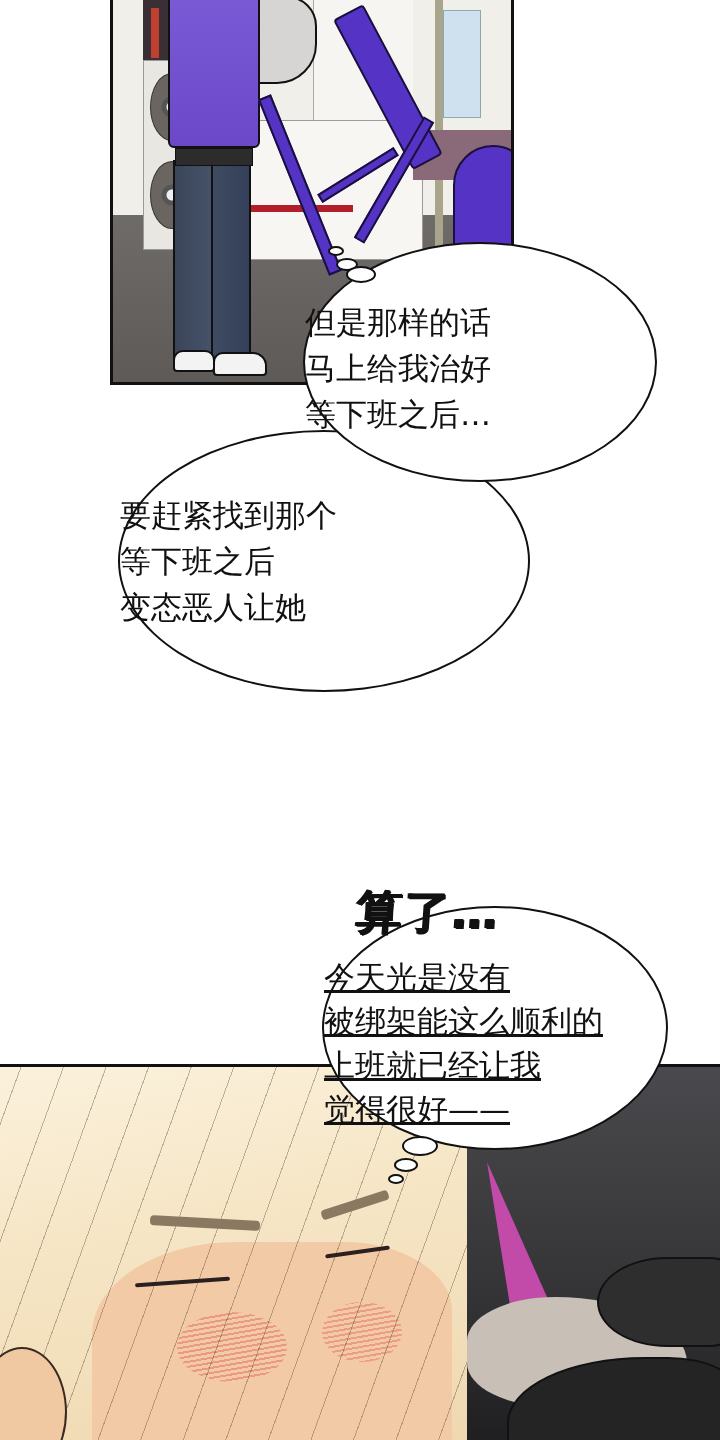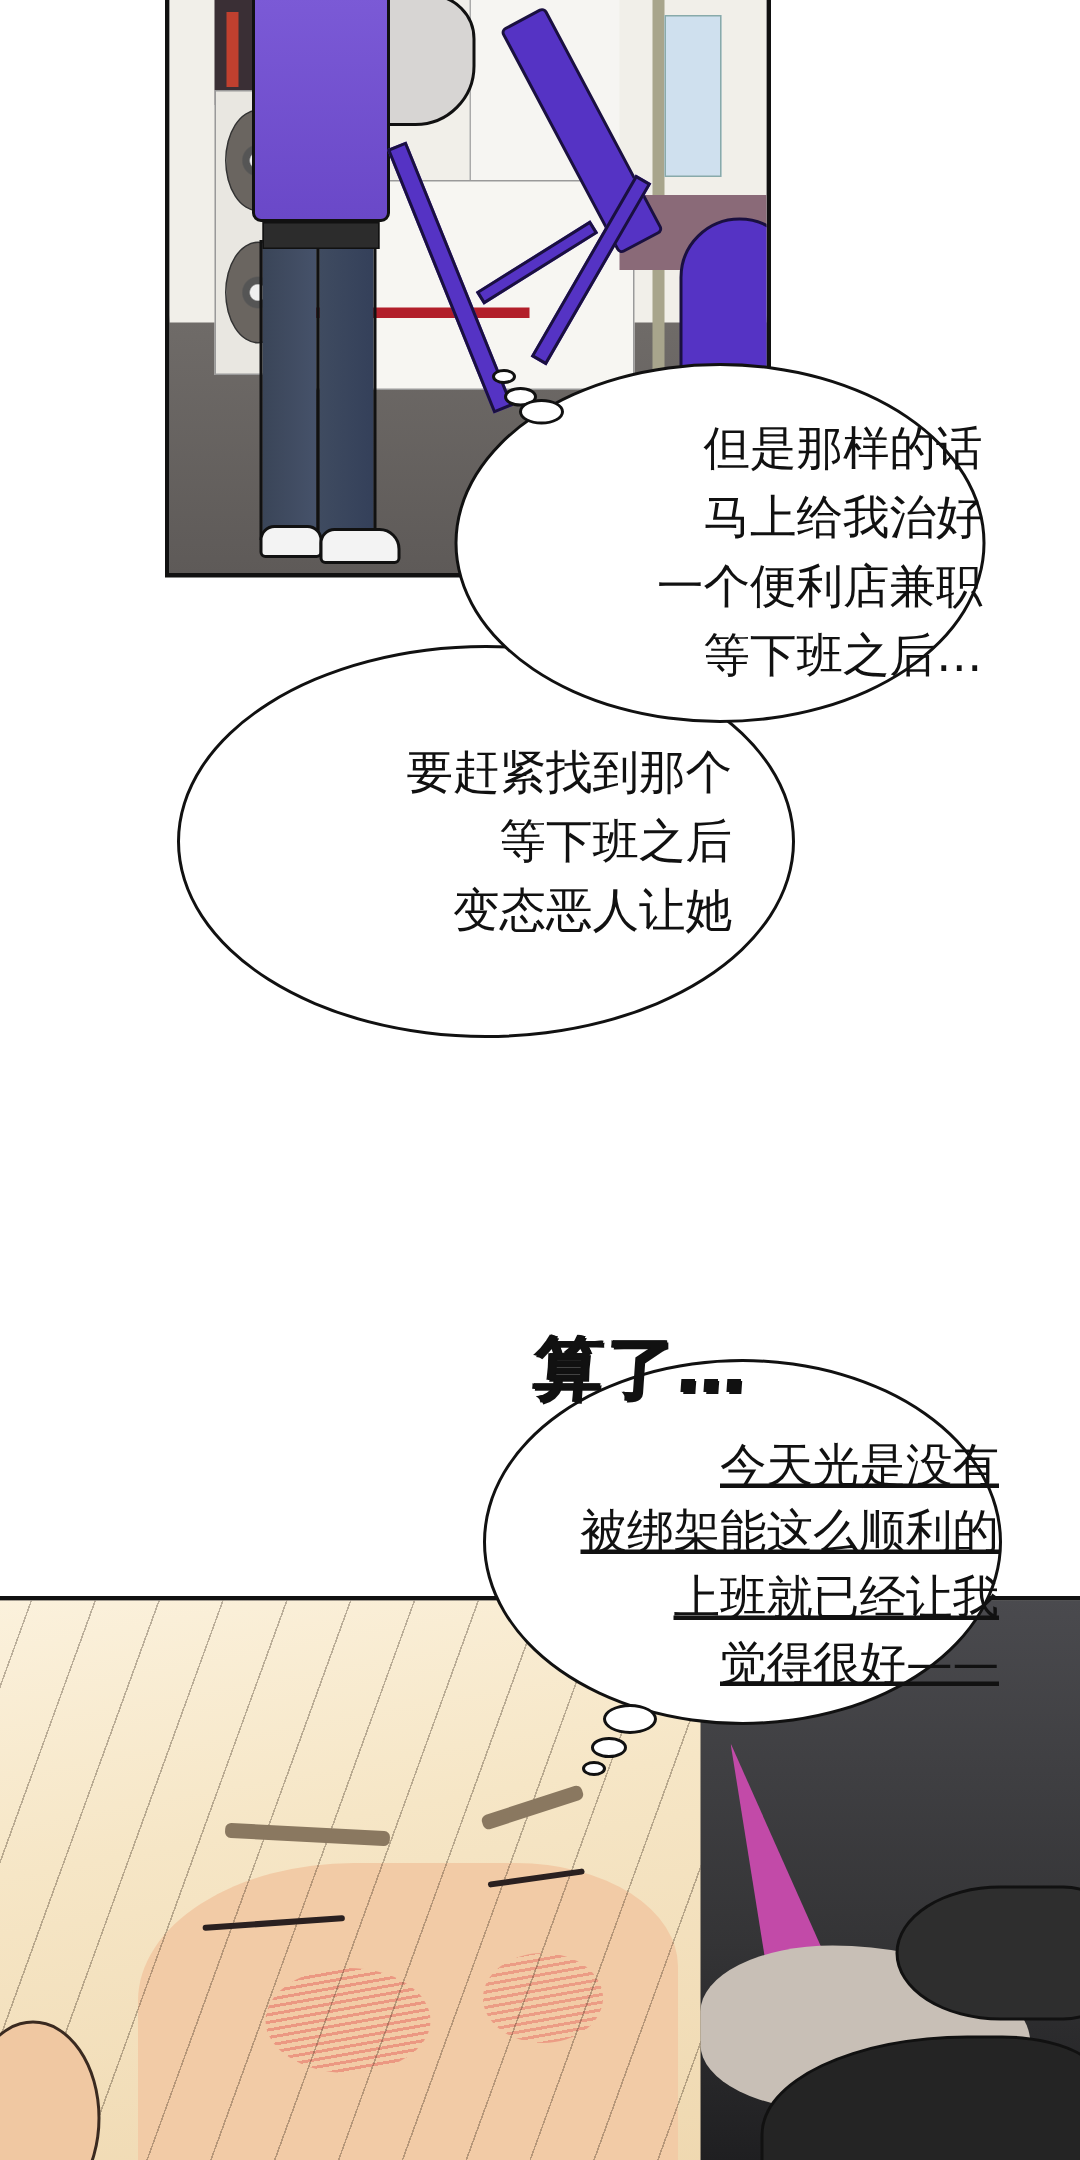--- a/index.html
+++ b/index.html
@@ -35,21 +35,21 @@
 
   .p1-chair-back { position:absolute; left:220px; top:20px; width:34px; height:170px; background:#5533c4; border:2px solid #1a1040; transform:rotate(-28deg); transform-origin:top left; border-radius:4px; }
   .p1-chair-leg1 { position:absolute; left:180px; top:90px; width:14px; height:190px; background:#5533c4; border:2px solid #1a1040; transform:rotate(-22deg); }
   .p1-chair-leg2 { position:absolute; left:275px; top:110px; width:12px; height:140px; background:#5533c4; border:2px solid #1a1040; transform:rotate(30deg); }
   .p1-chair-bar { position:absolute; left:200px; top:170px; width:90px; height:10px; background:#5533c4; border:2px solid #1a1040; transform:rotate(-32deg); }
   .p1-table { position:absolute; left:340px; top:145px; width:80px; height:110px; background:#5533c4; border:2px solid #1a1040; border-radius:60px 60px 0 0; }
 
   
   .bubble {
     position:absolute; background:#ffffff; border:2.5px solid #111; border-radius:50%;
-    display:flex; flex-direction:column; align-items:flex-end; justify-content:center;
+    display:flex; flex-direction:column; align-items:flex-start; justify-content:center;
     color:#111; font-family:"DejaVu Sans", sans-serif; text-align:center;
   }
   .bubble .line { display:block; white-space:nowrap; }
   .dot { position:absolute; background:#fff; border:2px solid #111; border-radius:50%; }
 
   .b1 { left:303px; top:242px; width:354px; height:240px; font-size:31px; line-height:46px; padding-top:12px; z-index:3; }
   .b2 { left:118px; top:430px; width:412px; height:262px; font-size:31px; line-height:46px; padding-right:40px; z-index:2; }
   .b3 { left:322px; top:906px; width:346px; height:244px; font-size:31px; line-height:44px; padding-top:30px; z-index:4;text-decoration:underline; }
 
   .sfx {
@@ -123,21 +123,20 @@
 
 <div class="bubble b2">
   <span class="line">要赶紧找到那个</span>
   <span class="line">等下班之后</span>
   <span class="line">变态恶人让她</span>
 </div>
 
 <div class="bubble b1">
   <span class="line">但是那样的话</span>
   <span class="line">马上给我治好</span>
-  <span class="line">一个便利店兼职</span>
   <span class="line">等下班之后…</span>
 </div>
 
 <div class="panel2">
   <div class="p2-dark"></div>
   <div class="p2-magenta"></div>
   <div class="p2-skin-hand"></div>
   <div class="p2-glove1"></div>
   <div class="p2-glove2"></div>
   <div class="p2-hair">

